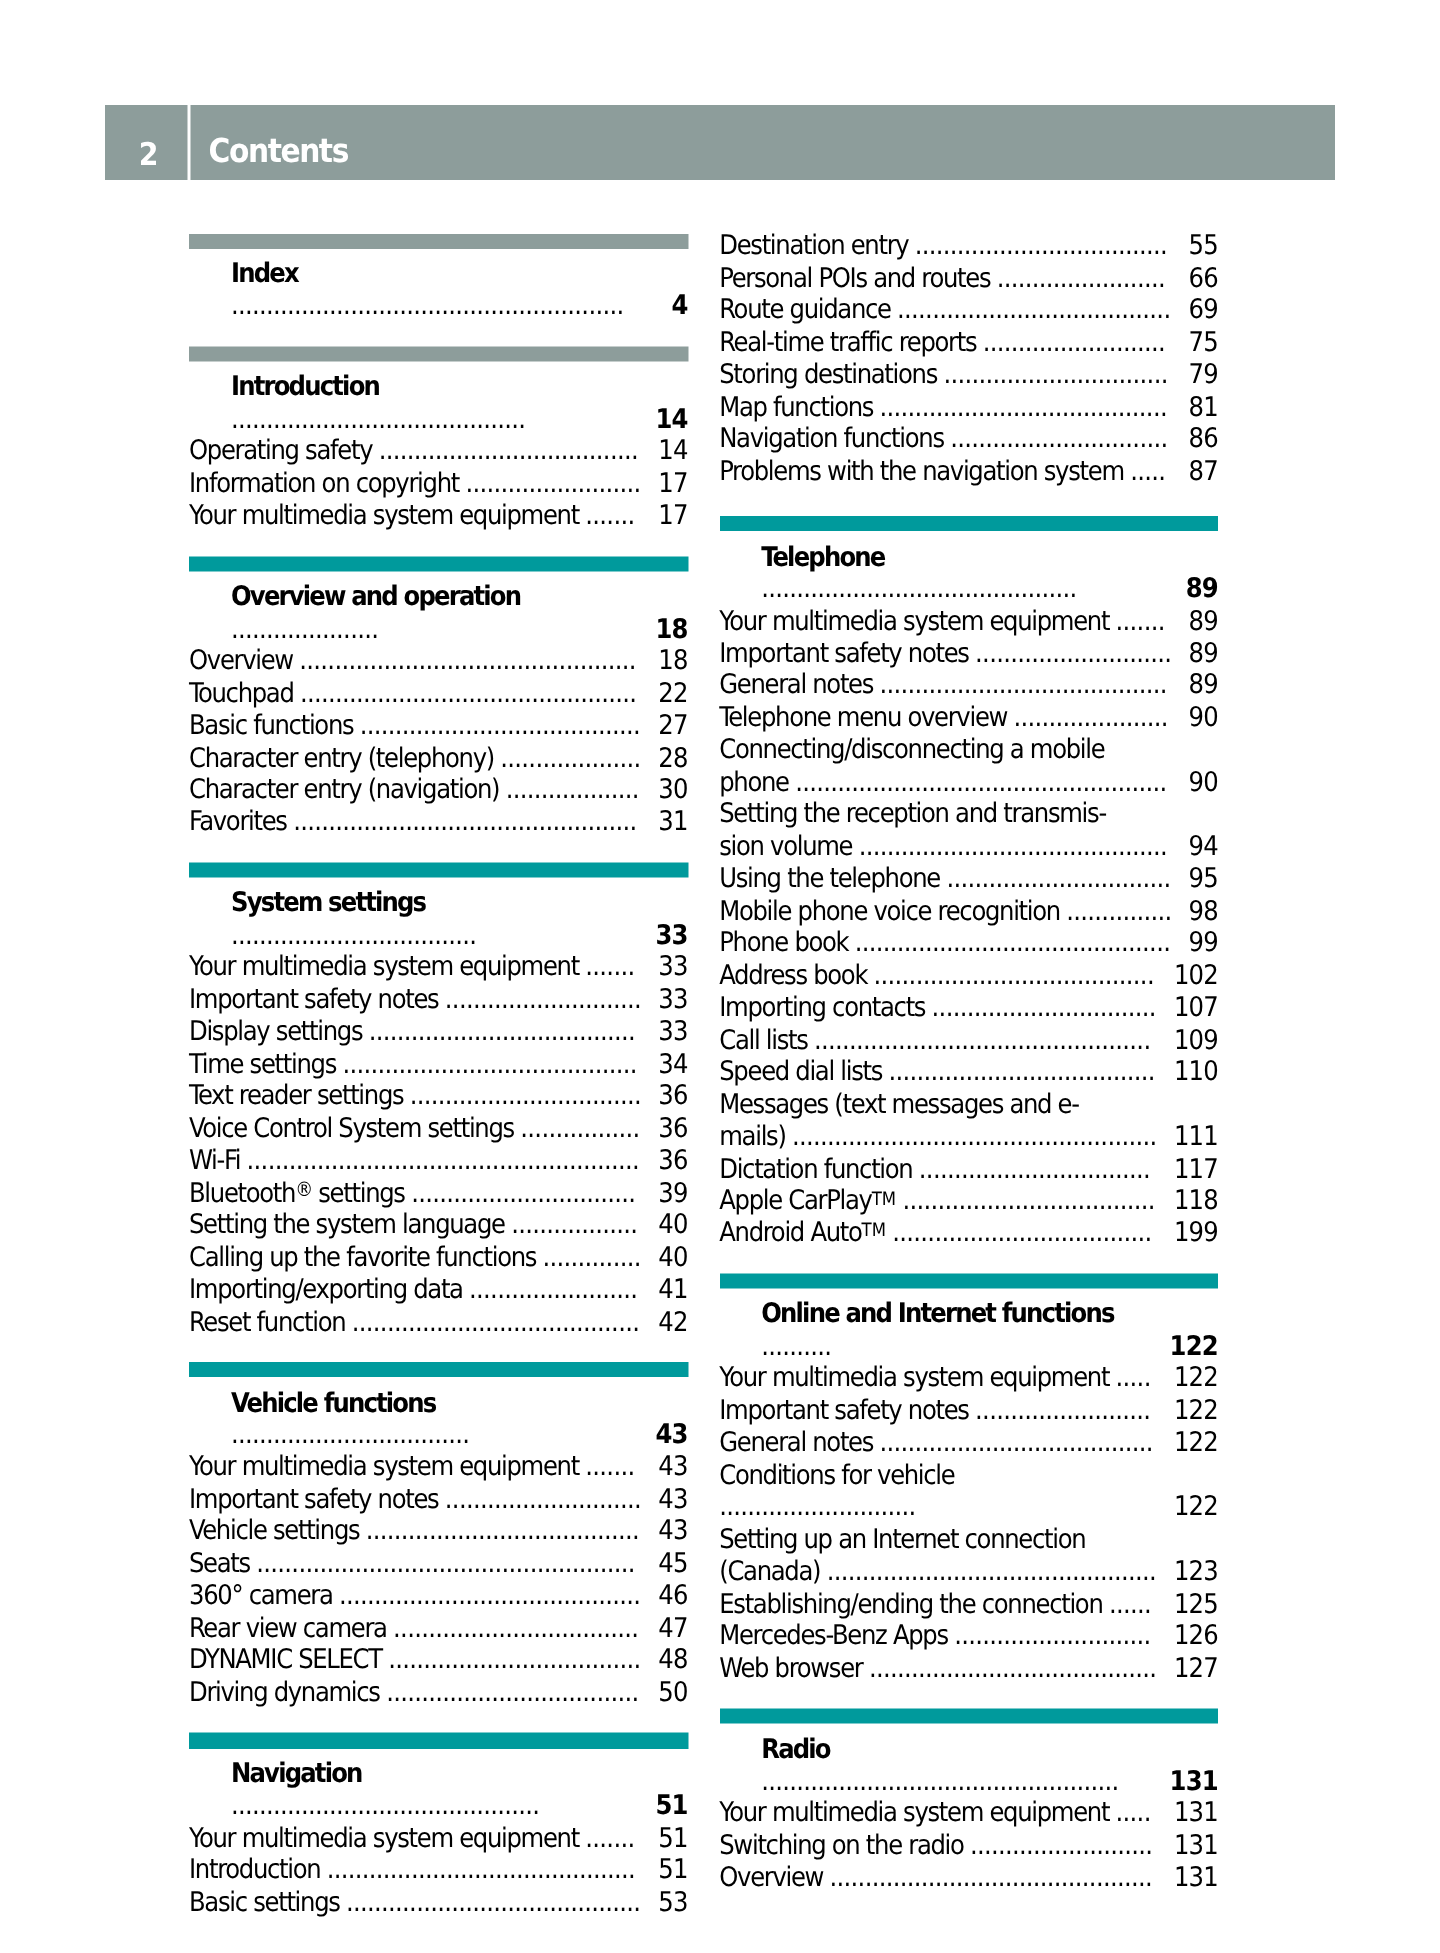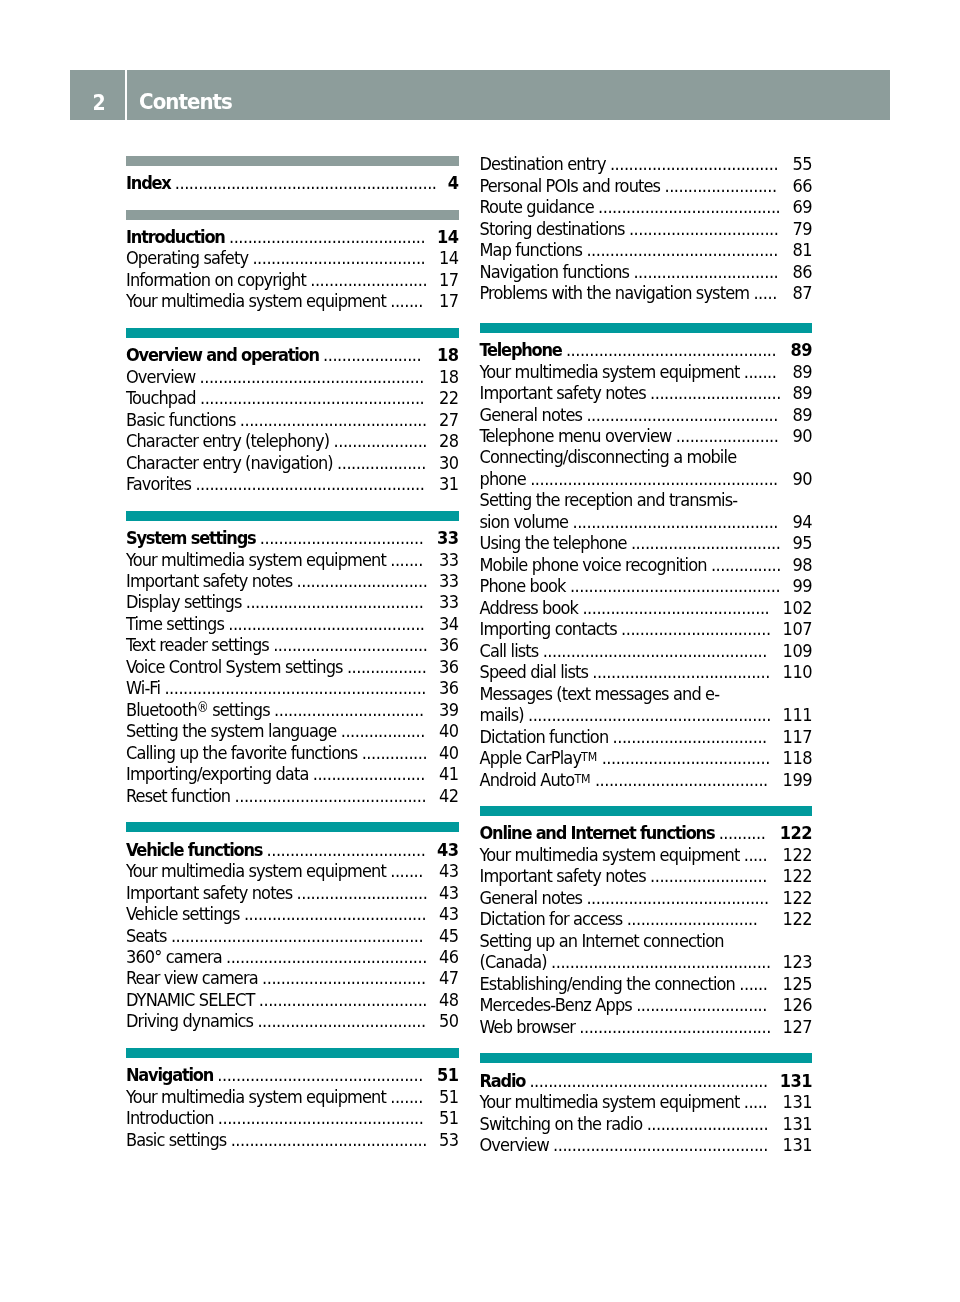--- a/index.html
+++ b/index.html
@@ -25,21 +25,21 @@
   .col2 > .sec:first-child{margin-bottom:19px;}
   .rule{height:10.2px;margin-bottom:6.2px;}
   .rule.gray{background:var(--gray);}
   .rule.teal{background:var(--teal);}
   .sec{margin-bottom:16.14px;}
   .sec:last-child{margin-bottom:0;}
   .row{position:relative;font-size:18px;font-stretch:condensed;
        letter-spacing:-0.87px;line-height:21.465px;padding-right:31px;}
   .row.d1{padding-right:21px;}
   .row.d3{padding-right:41px;}
-  .row.b{padding-right:33px;}
+  .row.b{padding-right:33px;margin-left:28px;}
   .row.b.d1{padding-right:22px;}
   .row.b.d3{padding-right:44px;}
   .row.b > .lbl{font-weight:bold;letter-spacing:-1.2px;}
   .row.b > .num{font-weight:bold;}
   .lbl sup{font-size:0.74em;line-height:0;vertical-align:0.265em;}
   .lbl sup.tm{font-size:0.68em;vertical-align:0.22em;letter-spacing:0;text-align:right;}
   .dots{letter-spacing:-0.47px;font-weight:normal;}
   .num{position:absolute;right:0;bottom:0;text-align:right;letter-spacing:-0.5px;
        white-space:nowrap;}
   .watermark{position:absolute;left:681px;top:1268px;font-size:27.2px;color:var(--wm);
@@ -116,20 +116,21 @@
           <div class="row"><span class="lbl">Your multimedia system equipment</span> <span class="dots">.......</span><span class="num">51</span></div>
           <div class="row"><span class="lbl">Introduction</span> <span class="dots">............................................</span><span class="num">51</span></div>
           <div class="row"><span class="lbl">Basic settings</span> <span class="dots">..........................................</span><span class="num">53</span></div>
         </div>
       </div>
     <div class="col col2">
         <div class="sec">
           <div class="row"><span class="lbl">Destination entry</span> <span class="dots">....................................</span><span class="num">55</span></div>
           <div class="row"><span class="lbl">Personal POIs and routes</span> <span class="dots">........................</span><span class="num">66</span></div>
           <div class="row"><span class="lbl">Route guidance</span> <span class="dots">.......................................</span><span class="num">69</span></div>
+          <div class="row"><span class="lbl">Real-time traffic reports</span> <span class="dots">..........................</span><span class="num">75</span></div>
           <div class="row"><span class="lbl">Storing destinations</span> <span class="dots">................................</span><span class="num">79</span></div>
           <div class="row"><span class="lbl">Map functions</span> <span class="dots">.........................................</span><span class="num">81</span></div>
           <div class="row"><span class="lbl">Navigation functions</span> <span class="dots">...............................</span><span class="num">86</span></div>
           <div class="row"><span class="lbl">Problems with the navigation system</span> <span class="dots">.....</span><span class="num">87</span></div>
         </div>
         <div class="sec">
           <div class="rule teal"></div>
           <div class="row b"><span class="lbl">Telephone</span> <span class="dots">.............................................</span><span class="num">89</span></div>
           <div class="row"><span class="lbl">Your multimedia system equipment</span> <span class="dots">.......</span><span class="num">89</span></div>
           <div class="row"><span class="lbl">Important safety notes</span> <span class="dots">............................</span><span class="num">89</span></div>
@@ -148,21 +149,21 @@
           <div class="row d3"><span class="lbl">Dictation function</span> <span class="dots">.................................</span><span class="num">117</span></div>
           <div class="row d3"><span class="lbl">Apple CarPlay<sup class="tm">TM</sup></span> <span class="dots">....................................</span><span class="num">118</span></div>
           <div class="row d3"><span class="lbl">Android Auto<sup class="tm">TM</sup></span> <span class="dots">.....................................</span><span class="num">199</span></div>
         </div>
         <div class="sec">
           <div class="rule teal"></div>
           <div class="row b d3"><span class="lbl">Online and Internet functions</span> <span class="dots">..........</span><span class="num">122</span></div>
           <div class="row d3"><span class="lbl">Your multimedia system equipment</span> <span class="dots">.....</span><span class="num">122</span></div>
           <div class="row d3"><span class="lbl">Important safety notes</span> <span class="dots">.........................</span><span class="num">122</span></div>
           <div class="row d3"><span class="lbl">General notes</span> <span class="dots">.......................................</span><span class="num">122</span></div>
-          <div class="row d3"><span class="lbl">Dictation for access</span> <span class="dots">............................</span><span class="num">122</span></div>
+          <div class="row d3"><span class="lbl">Conditions for vehicle</span> <span class="dots">............................</span><span class="num">122</span></div>
           <div class="row d3"><span class="lbl">Setting up an Internet connection<br>(Canada)</span> <span class="dots">...............................................</span><span class="num">123</span></div>
           <div class="row d3"><span class="lbl">Establishing/ending the connection</span> <span class="dots">......</span><span class="num">125</span></div>
           <div class="row d3"><span class="lbl">Mercedes-Benz Apps</span> <span class="dots">............................</span><span class="num">126</span></div>
           <div class="row d3"><span class="lbl">Web browser</span> <span class="dots">.........................................</span><span class="num">127</span></div>
         </div>
         <div class="sec">
           <div class="rule teal"></div>
           <div class="row b d3"><span class="lbl">Radio</span> <span class="dots">...................................................</span><span class="num">131</span></div>
           <div class="row d3"><span class="lbl">Your multimedia system equipment</span> <span class="dots">.....</span><span class="num">131</span></div>
           <div class="row d3"><span class="lbl">Switching on the radio</span> <span class="dots">..........................</span><span class="num">131</span></div>

